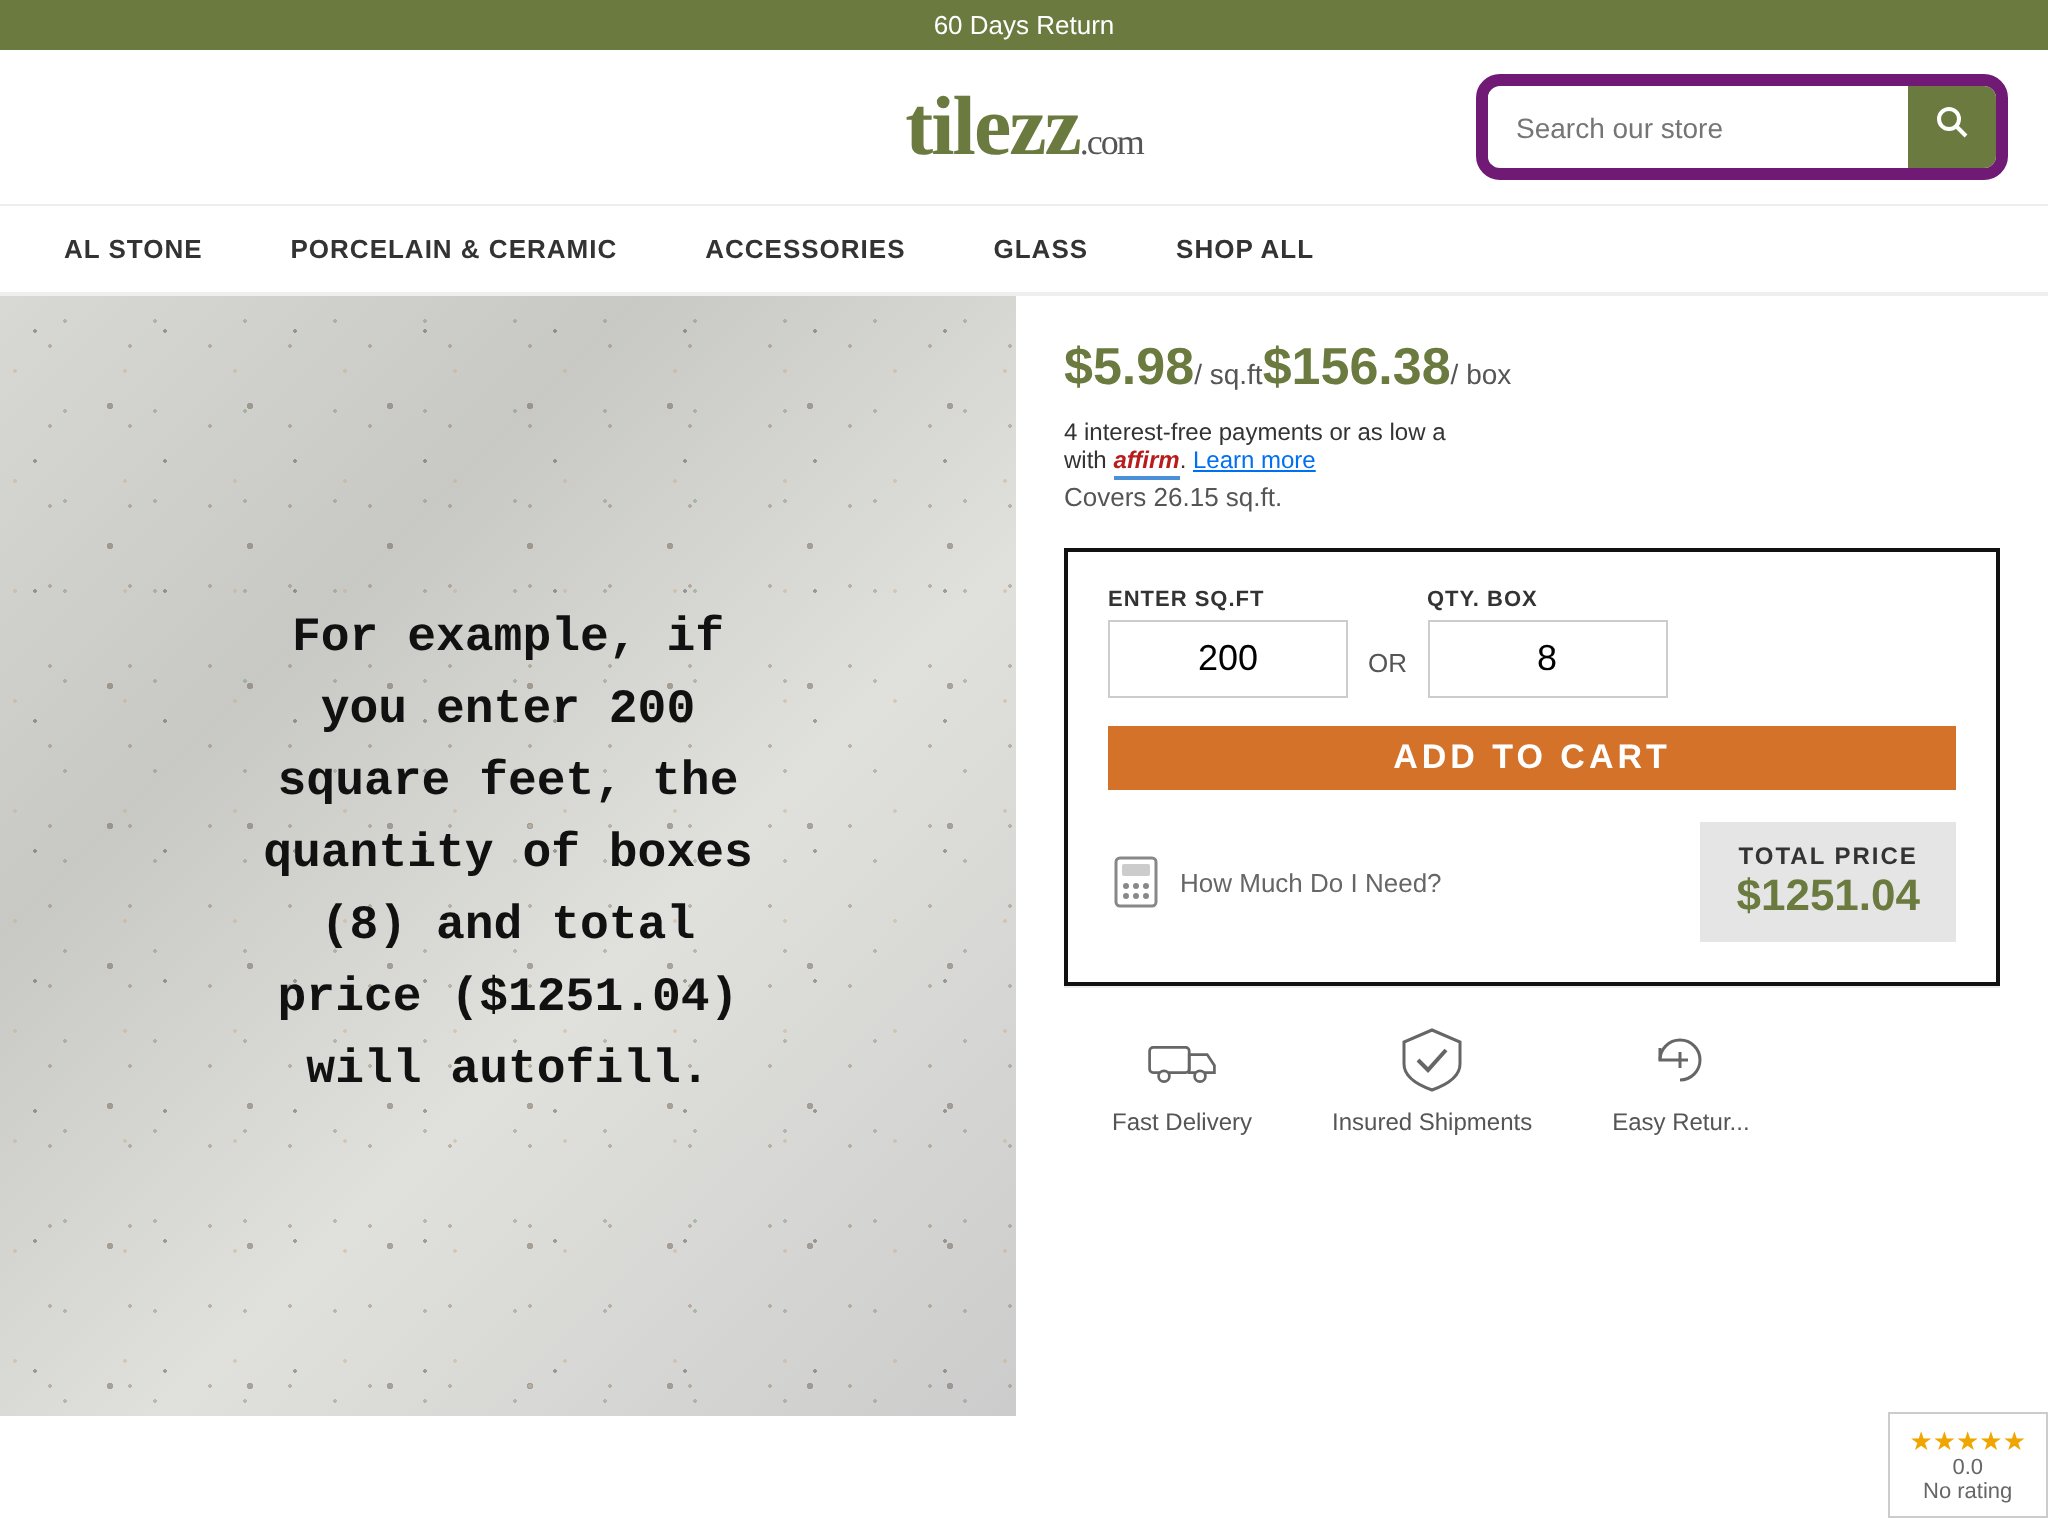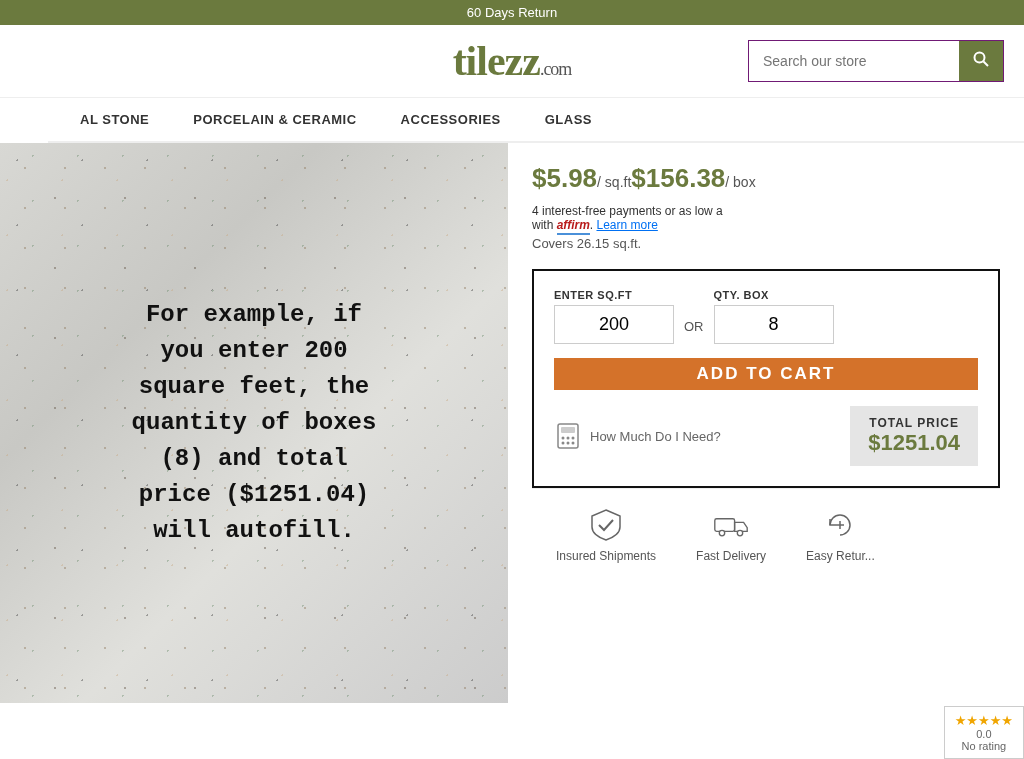--- a/index.html
+++ b/index.html
@@ -35,22 +35,22 @@
       letter-spacing: -1px;
     }
     .logo-text span.dot-com {
       font-size: 18px;
       color: #555;
       font-weight: normal;
     }
     .search-area {
       display: flex;
       align-items: center;
-      border: 1px solid #701a75;
-      border-radius: 0;
+      border: 6px solid #701a75;
+      border-radius: 12px;
       overflow: hidden;
     }
     .search-input {
       border: none;
       outline: none;
       padding: 10px 14px;
       font-size: 14px;
       width: 210px;
       color: #999;
     }
@@ -61,21 +61,20 @@
       cursor: pointer;
       color: white;
       font-size: 16px;
     }
 
     
     .nav {
       display: flex;
       border-bottom: 2px solid #eee;
       padding: 0 10px;
-      margin-left: 48px;
     }
     .nav-item {
       padding: 14px 22px;
       font-size: 13px;
       font-weight: bold;
       color: #333;
       letter-spacing: 0.5px;
       cursor: pointer;
       text-transform: uppercase;
       white-space: nowrap;
@@ -337,20 +336,21 @@
       </button>
     </div>
   </div>
 </div>
 
 <div class="nav">
   <div class="nav-item">AL STONE</div>
   <div class="nav-item">PORCELAIN &amp; CERAMIC</div>
   <div class="nav-item">ACCESSORIES</div>
   <div class="nav-item">GLASS</div>
+  <div class="nav-item">SHOP ALL</div>
 </div>
 
 <div class="main">
 
   <div class="product-image-area">
     <div class="overlay-text">For example, if you enter 200 square feet, the quantity of boxes (8) and total price ($1251.04) will autofill.</div>
   </div>
 
   <div class="product-info">
 
@@ -410,34 +410,34 @@
         <div class="total-price-box">
           <div class="total-label">TOTAL PRICE</div>
           <div class="total-value">$1251.04</div>
         </div>
       </div>
 
     </div>
 
     <div class="footer-icons">
       <div class="footer-icon-item">
-        <svg class="footer-icon-svg" viewBox="0 0 36 36" fill="none" stroke="#666" stroke-width="1.5">
-          <path d="M18 3 L32 9 L32 20 Q32 28 18 33 Q4 28 4 20 L4 9 Z"></path>
-          <polyline points="11,18 16,23 25,13" stroke="#666" stroke-width="2"></polyline>
-        </svg>
-        <span>Insured Shipments</span>
-      </div>
-      <div class="footer-icon-item">
         <svg class="footer-icon-svg" viewBox="0 0 40 30" fill="none" stroke="#666" stroke-width="1.5">
           <rect x="2" y="8" width="22" height="14" rx="2"></rect>
           <path d="M24 12 L34 12 L38 18 L38 22 L24 22 Z"></path>
           <circle cx="10" cy="24" r="3" fill="#fff" stroke="#666"></circle>
           <circle cx="30" cy="24" r="3" fill="#fff" stroke="#666"></circle>
         </svg>
         <span>Fast Delivery</span>
+      </div>
+      <div class="footer-icon-item">
+        <svg class="footer-icon-svg" viewBox="0 0 36 36" fill="none" stroke="#666" stroke-width="1.5">
+          <path d="M18 3 L32 9 L32 20 Q32 28 18 33 Q4 28 4 20 L4 9 Z"></path>
+          <polyline points="11,18 16,23 25,13" stroke="#666" stroke-width="2"></polyline>
+        </svg>
+        <span>Insured Shipments</span>
       </div>
       <div class="footer-icon-item">
         <svg class="footer-icon-svg" viewBox="0 0 36 36" fill="none" stroke="#666" stroke-width="1.5">
           <path d="M8 18 A10 10 0 1 1 18 28"></path>
           <polyline points="8,12 8,18 14,18"></polyline>
           <line x1="18" y1="14" x2="18" y2="22"></line>
           <line x1="14" y1="18" x2="22" y2="18"></line>
         </svg>
         <span>Easy Retur...</span>
       </div>

